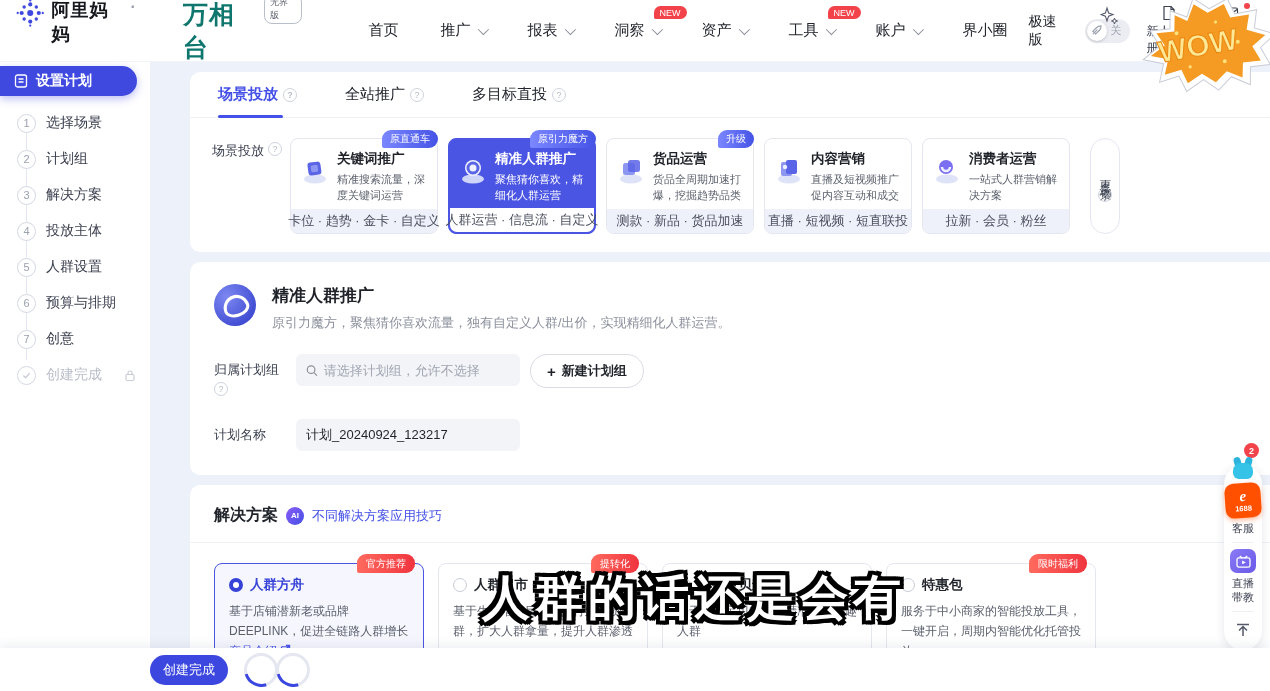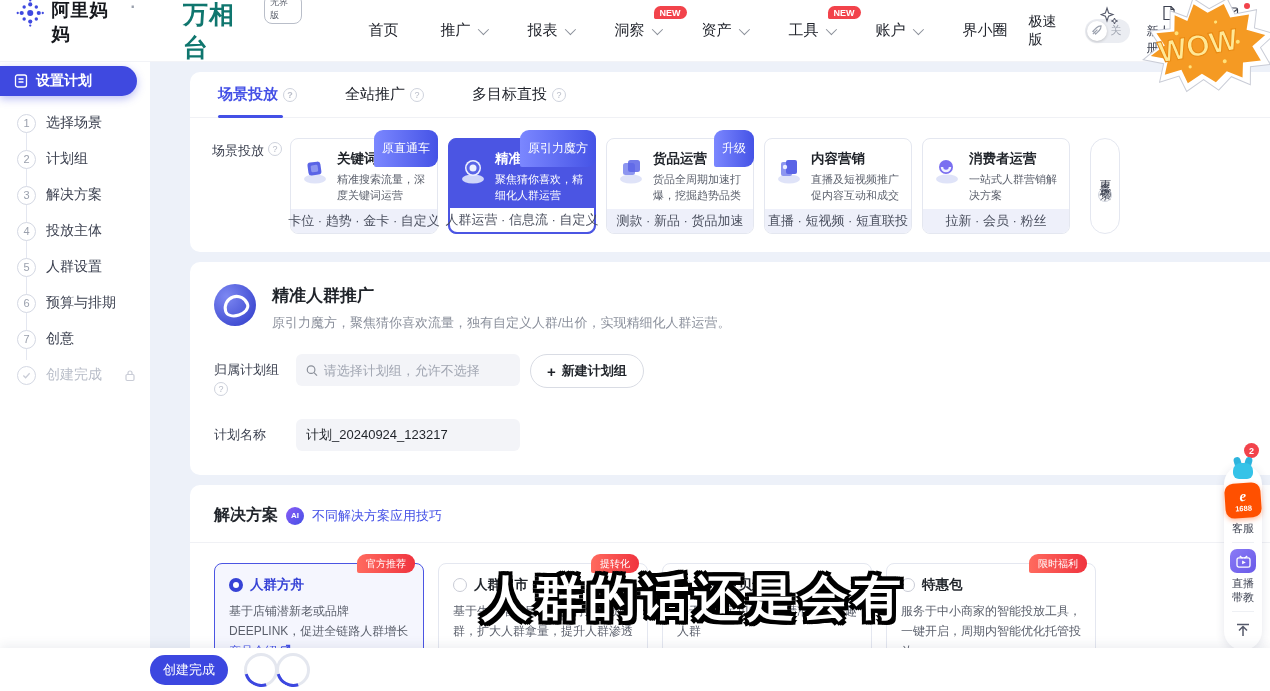--- a/index.html
+++ b/index.html
@@ -10,21 +10,21 @@
   .topbar { position:absolute; top:0; left:0; width:1270px; height:62px; background:#fff; display:flex; align-items:center; padding:0 16px; z-index:30; border-bottom:1px solid #f2f3f7; }
   .logo-wrap { display:flex; align-items:flex-start; gap:7px; }
   .logo-burst { width:30px; height:30px; }
   .brand { font-size:18px; font-weight:bold; color:#16181d; letter-spacing:1px; }
   .brand-dot { color:#9aa0ad; font-weight:bold; }
   .product { font-size:25px; font-weight:bold; color:#0f766e; letter-spacing:1px;margin-left:40px; }
   .edition { font-size:9px; color:#5a5f6b; border:1px solid #b9bec9; border-radius:8px; padding:1px 5px; transform:translateY(-4px); }
   .nav-menu { display:flex; align-items:center; margin-left:46px; gap:0; }
   .nav-item { position:relative; font-size:15px; color:#23262e; padding:8px 21px; cursor:pointer; display:flex; align-items:center; gap:5px; white-space:nowrap; }
   .chev { width:8px; height:8px; border-right:1.5px solid #8a8f99; border-bottom:1.5px solid #8a8f99; transform:rotate(45deg) translateY(-2px); margin-left:2px; }
-  .new-badge { position:absolute; top:-7px; right:-6px; background:#f2434b; color:#fff; font-size:9px; font-weight:bold; padding:1.5px 6px; border-radius:9px 9px 9px 2px; }
+  .new-badge { position:absolute; top:-7px; right:-6px; background:#f2434b; color:#fff; font-size:9px; font-weight:normal; padding:1.5px 6px; border-radius:9px 9px 9px 2px; }
   .nav-right { margin-left:auto; display:flex; align-items:center; gap:16px; }
   .speed-label { font-size:14px; color:#23262e; }
   .toggle { width:48px; height:24px; background:#ebedf2; border-radius:12px; position:relative; display:flex; align-items:center; cursor:pointer; }
   .toggle-knob { width:20px; height:20px; background:#fff; border-radius:50%; margin-left:2px; box-shadow:0 1px 3px rgba(0,0,0,.18); display:flex; align-items:center; justify-content:center; }
   .toggle-state { font-size:11px; color:#a0a5b1; margin-left:4px; }
   .nav-tool { display:flex; flex-direction:column; align-items:center; gap:2px; cursor:pointer; position:relative; }
   .nav-tool .t-label { font-size:12px; color:#3c4150; }
   .red-dot { position:absolute; top:-2px; right:4px; width:6px; height:6px; background:#f2434b; border-radius:50%; }
 
   
@@ -56,21 +56,21 @@
   
   .scene-row { display:flex; padding:20px 16px 18px 22px; }
   .row-label { width:78px; font-size:13px; color:#3c4150; display:flex; gap:4px; padding-top:4px; flex-shrink:0; }
   .scene-cards { display:flex; gap:10px; }
   .scene-card { position:relative; width:148px; height:96px; border:1px solid #e4e7f0; border-radius:8px; display:flex; flex-direction:column; background:#fff; cursor:pointer; }
   .sc-body { display:flex; padding:11px 8px 0 8px; gap:6px; flex:1; }
   .sc-icon { flex-shrink:0; margin-top:4px; }
   .sc-title { font-size:13.5px; font-weight:bold; color:#1f2329; white-space:nowrap; }
   .sc-desc { font-size:11px; color:#5a5f6b; line-height:1.45; margin-top:4px; }
   .sc-footer { height:24px; background:#eef0fa; border-radius:0 0 7px 7px; font-size:13px; color:#4a4f5e; display:flex; align-items:center; justify-content:center; white-space:nowrap; }
-  .sc-badge { position:absolute; top:-9px; right:-1px; background:linear-gradient(90deg,#7b87ff,#4553e6); color:#fff; font-size:12px; padding:10px 8px; border-radius:9px 9px 9px 2px; white-space:nowrap; }
+  .sc-badge { position:absolute; top:-9px; right:-1px; background:linear-gradient(90deg,#7b87ff,#4553e6); color:#fff; font-size:10px; padding:2px 8px; border-radius:9px 9px 9px 2px; white-space:nowrap; }
   .scene-card.selected { background:#4b55e3; border-color:#4b55e3; }
   .scene-card.selected .sc-title, .scene-card.selected .sc-desc { color:#fff; }
   .scene-card.selected .sc-footer { background:#fff; margin:0 1px 1px 1px; }
   .more-scenes { width:30px; height:96px; border:1px solid #e4e7f0; border-radius:16px; margin-left:10px; display:flex; flex-direction:column; align-items:center; justify-content:center; gap:6px; cursor:pointer; }
   .more-txt { writing-mode:vertical-rl; font-size:12px; color:#3c4150; letter-spacing:3px; }
   .more-circ { width:14px; height:14px; border:1px solid #cfd3dd; border-radius:50%; position:relative; }
   .more-circ::after { content:""; position:absolute; left:4px; top:4.5px; width:4px; height:4px; border-right:1.2px solid #9aa0ad; border-bottom:1.2px solid #9aa0ad; transform:rotate(-45deg); }
 
   
   .detail { padding:22px 24px 24px 24px; }

